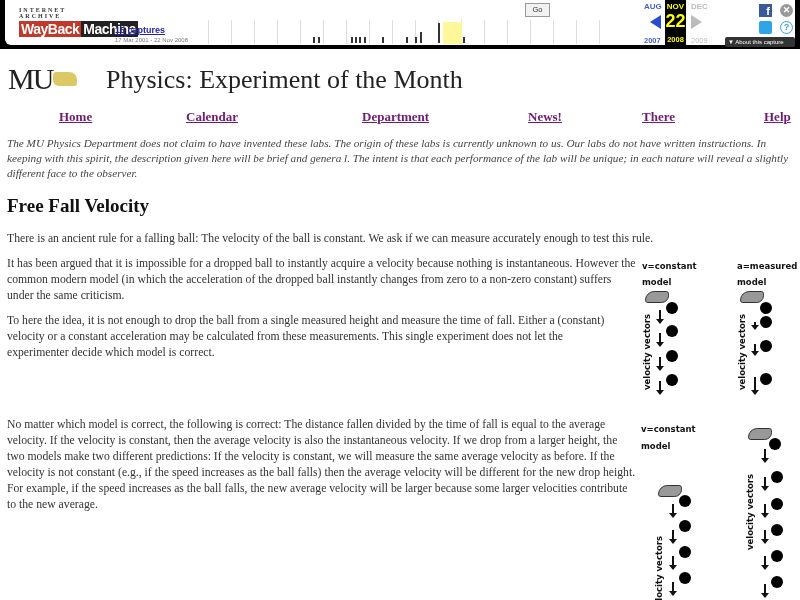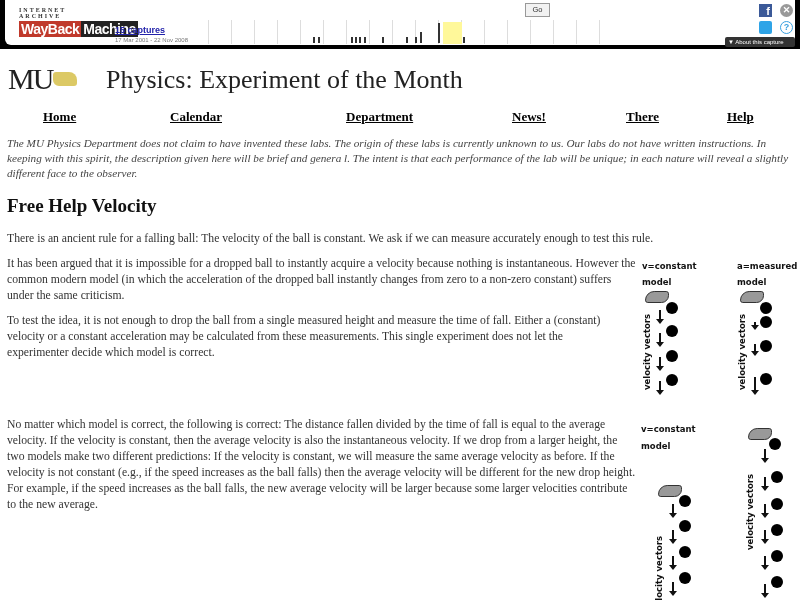--- a/index.html
+++ b/index.html
@@ -38,21 +38,21 @@
   .wb-tw { position: absolute; left: 754px; top: 21px; width: 13px; height: 13px; background: #2fa4e7; border-radius: 2px; }
   .wb-help { position: absolute; left: 775px; top: 21px; width: 13px; height: 13px; border-radius: 50%; border: 1px solid #3aa0e0; color: #3aa0e0; font: bold 9px "Liberation Sans", sans-serif; text-align: center; line-height: 11px; }
   .wb-about { position: absolute; left: 720px; top: 37px; width: 70px; height: 10px; background: #333; color: #fff; font: 6px "Liberation Sans", sans-serif; line-height: 10px; padding-left: 3px; border-radius: 2px; }
 
   
   .mu-logo { position: absolute; left: 8px; top: 62px; font-family: "Liberation Serif", serif; font-size: 30px; color: #222; letter-spacing: -2px; }
   .mu-logo .crest { position: absolute; left: 45px; top: 10px; width: 24px; height: 14px; background: #d6c04a; border-radius: 3px 8px 3px 6px; opacity: 0.85; }
   .page-title { position: absolute; left: 106px; top: 65px; font-family: "Liberation Serif", serif; font-size: 26px; color: #222; }
 
   .nav { position: absolute; top: 109px; left: 0; width: 800px; height: 18px; font-family: "Liberation Serif", serif; font-weight: bold; font-size: 13px; }
-  .nav a { position: absolute; color: #000000; text-decoration: underline; }
+  .nav a { position: absolute; color: #701a75; text-decoration: underline; margin-left: 16px; }
 
   .disclaimer { position: absolute; left: 7px; top: 136px; width: 786px; font-style: italic; font-size: 11.2px; line-height: 15px; color: #444; }
 
   .section-title { position: absolute; left: 7px; top: 195px; font-size: 19px; font-weight: bold; color: #111; }
 
   .p { position: absolute; left: 7px; font-size: 11.7px; line-height: 16px; color: #333; }
   .p1 { top: 231px; width: 790px; }
   .p2 { top: 256px; width: 630px; }
   .p3 { top: 313px; width: 620px; }
   .p4 { top: 417px; width: 630px; }
@@ -105,20 +105,33 @@
       <div class="tick" style="left:151px;height:6px"></div>
       <div class="tick" style="left:156px;height:6px"></div>
       <div class="tick" style="left:174px;height:6px"></div>
       <div class="tick" style="left:198px;height:6px"></div>
       <div class="tick" style="left:207px;height:6px"></div>
       <div class="tick" style="left:212px;height:11px"></div>
       <div class="tick" style="left:230px;height:20px"></div>
       <div class="tick" style="left:255px;height:6px"></div>
     </div>
 
+    <div class="wb-months">
+      <div class="m-prev">AUG</div>
+      <div class="arrow-l"></div>
+      <div class="y-prev">2007</div>
+      <div class="m-cur">
+        <div class="mon">NOV</div>
+        <div class="day">22</div>
+        <div class="yr">2008</div>
+      </div>
+      <div class="m-next">DEC</div>
+      <div class="arrow-r"></div>
+      <div class="y-next">2009</div>
+    </div>
 
     <div class="wb-fb">f</div>
     <div class="wb-close">✕</div>
     <div class="wb-tw"></div>
     <div class="wb-help">?</div>
     <div class="wb-about">▼ About this capture</div>
   </div>
 </div>
 
 <div class="mu-logo">
@@ -126,30 +139,30 @@
   <span class="crest"></span>
 </div>
 <h1 class="page-title" style="font-weight:normal;">Physics:  Experiment of the Month</h1>
 
 <nav class="nav">
   <a style="left:43px">Home</a>
   <a style="left:170px">Calendar</a>
   <a style="left:346px">Department</a>
   <a style="left:512px">News!</a>
   <a style="left:626px">There</a>
-  <a style="left:727px">Help</a>
+  <a style="left:748px">Help</a>
 </nav>
 
 <p class="disclaimer">The MU Physics Department does not claim to have invented these labs. The origin of these labs is currently unknown to us. Our labs do not have written instructions. In keeping with this spirit, the description given here will be brief and genera l. The intent is that each performance of the lab will be unique; in each nature will reveal a slightly different face to the observer.</p>
 
-<h2 class="section-title">Free Help Velocity</h2>
+<h2 class="section-title">Free Fall Velocity</h2>
 
 <p class="p p1">There is an ancient rule for a falling ball: The velocity of the ball is constant. We ask if we can measure accurately enough to test this rule.</p>
 <p class="p p2">It has been argued that it is impossible for a dropped ball to instantly acquire a velocity because nothing is instantaneous. However the common modern model (in which the acceleration of the dropped ball instantly changes from zero to a non-zero constant) suffers under the same criticism.</p>
-<p class="p p3">To test the idea, it is not enough to drop the ball from a single measured height and measure the time of fall. Either a (constant) velocity or a constant acceleration may be calculated from these measurements. This single experiment does not let the experimenter decide which model is correct.</p>
+<p class="p p3">To here the idea, it is not enough to drop the ball from a single measured height and measure the time of fall. Either a (constant) velocity or a constant acceleration may be calculated from these measurements. This single experiment does not let the experimenter decide which model is correct.</p>
 <p class="p p4">No matter which model is correct, the following is correct: The distance fallen divided by the time of fall is equal to the average velocity. If the velocity is constant, then the average velocity is also the instantaneous velocity. If we drop from a larger height, the two models make two different predictions: If the velocity is constant, we will measure the same average velocity as before. If the velocity is not constant (e.g., if the speed increases as the ball falls) then the average velocity will be different for the new drop height. For example, if the speed increases as the ball falls, the new average velocity will be larger because some larger velocities contribute to the new average.</p>
 
 <div>
   <div class="diag-label" style="left:642px;top:261px">v=constant</div>
   <div class="diag-label" style="left:642px;top:277px">model</div>
   <div class="hand" style="left:645px;top:291px"></div>
   <div class="ball" style="left:666px;top:302px"></div>
   <div class="ball" style="left:666px;top:325px"></div>
   <div class="ball" style="left:666px;top:350px"></div>
   <div class="ball" style="left:666px;top:374px"></div>

